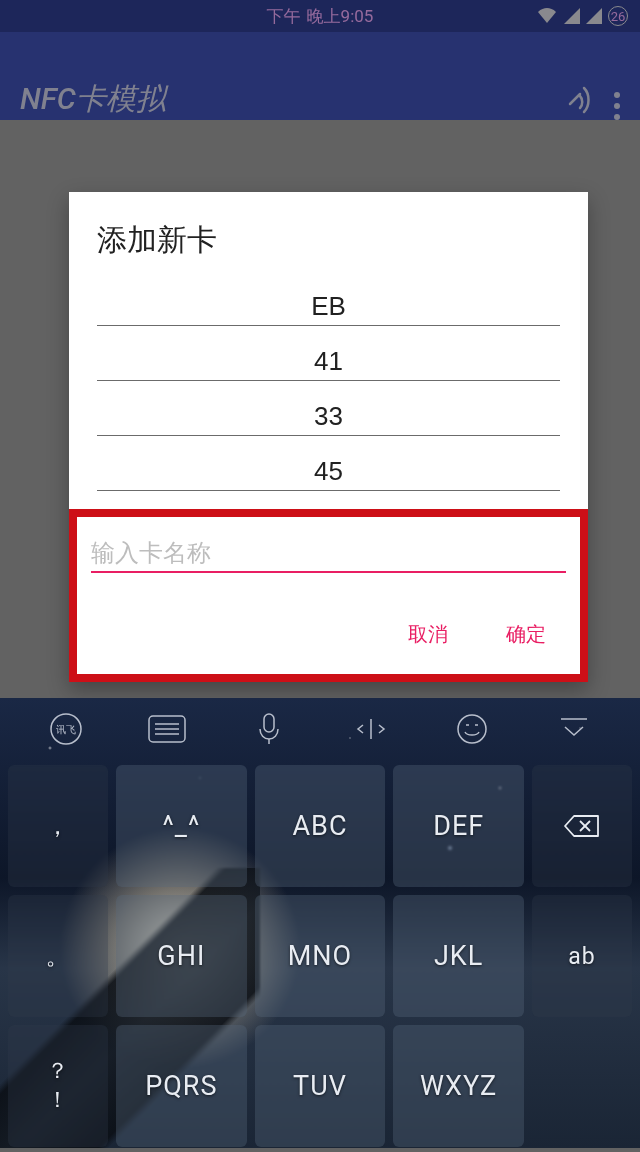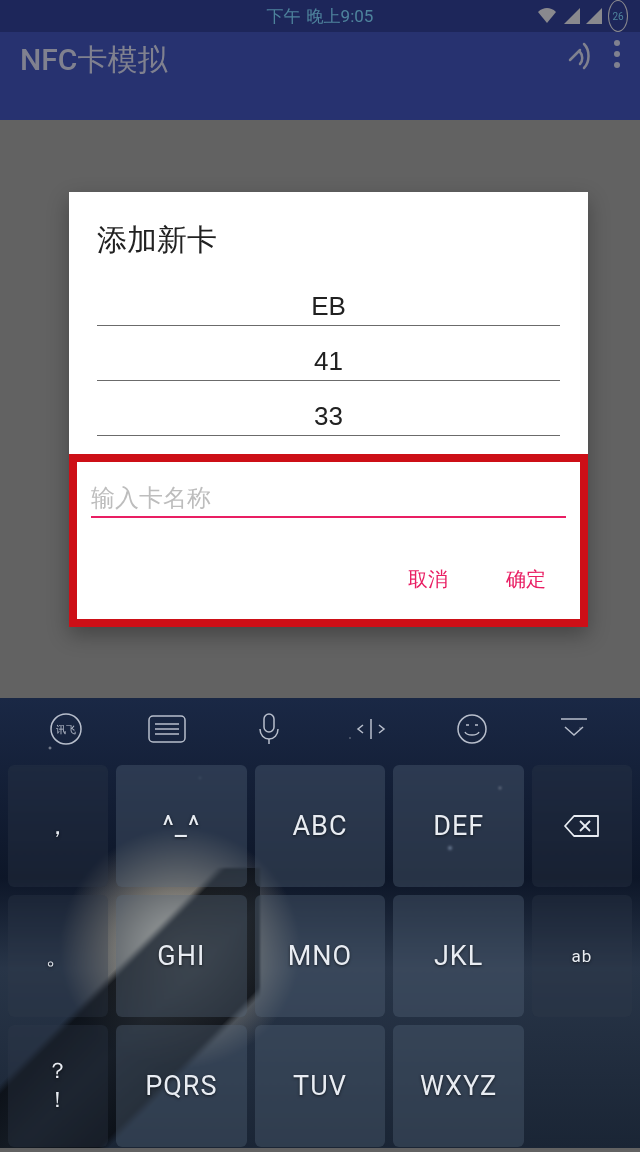--- a/index.html
+++ b/index.html
@@ -17,58 +17,59 @@
     }
     
     
     .status-bar {
       height: 32px;
       background: #303e91;
       display: flex;
       align-items: center;
       justify-content: space-between;
       padding: 0 12px;
-      color: #7dd3fc;
+      color: #f0abfc;
       font-size: 17px;
     }
     .status-center {
       position: absolute;
       left: 50%;
       transform: translateX(-50%);
       display: flex;
       gap: 6px;
     }
     .status-right {
       display: flex;
       align-items: center;
       gap: 6px;
     }
     .status-right svg {
       fill: #dedee5;
     }
     .battery-circle {
       width: 20px;
-      height: 32px;
+      height: 20px;
       border-radius: 50%;
       border: 1.5px solid #dedee5;
       display: flex;
       align-items: center;
       justify-content: center;
-      font-size: 10px;
+      font-size: 13px;
     }
     
     
     .app-bar {
       height: 88px;
       background: #3f51b5;
       display: flex;
-      align-items: flex-start;
-      padding: 8px 20px;
+      align-items: flex-end;
+      padding: 0 20px;
       color: #cfd1e7;
       position: relative;
+      font-style: italic;
     }
     .app-title {
       font-size: 30px;
       font-weight: 500;
       flex: 1;
     }
     .nfc-icon {
       margin-right: 20px;
     }
     .menu-icon {
@@ -221,21 +222,21 @@
       font-weight: 400;
       letter-spacing: 1px;
       text-shadow: 0 1px 3px rgba(0,0,0,0.6);
       backdrop-filter: blur(1px);
     }
     .kb-key-side {
       background: rgba(50, 60, 75, 0.3);
       font-size: 24px;
     }
     .kb-key-side.small-text {
-      font-size: 17px;
+      font-size: 23px;
     }
     
     .mountain-overlay {
       position: absolute;
       bottom: 0;
       left: 0;
       width: 260px;
       height: 280px;
       background: linear-gradient(135deg, transparent 40%, #0a0e14 42%, #141a22 55%, #0a0e14 70%, transparent 72%);
       pointer-events: none;
@@ -284,20 +285,21 @@
 </div>
 
 <div class="scrim"></div>
 
 <div class="dialog">
   <div class="dialog-title">添加新卡</div>
   <div class="hex-row">
     <input class="hex-field" value="EB" style="">
     <input class="hex-field" value="41" style="">
     <input class="hex-field" value="33" style="">
+    <input class="hex-field" value="45" style="">
   </div>
   <div class="highlight-box">
     <div class="name-input-wrap">
       <input type="text" class="name-input" placeholder="输入卡名称" style="">
     </div>
     <div class="dialog-actions">
       <button class="dialog-btn">取消</button>
       <button class="dialog-btn">确定</button>
     </div>
   </div>

